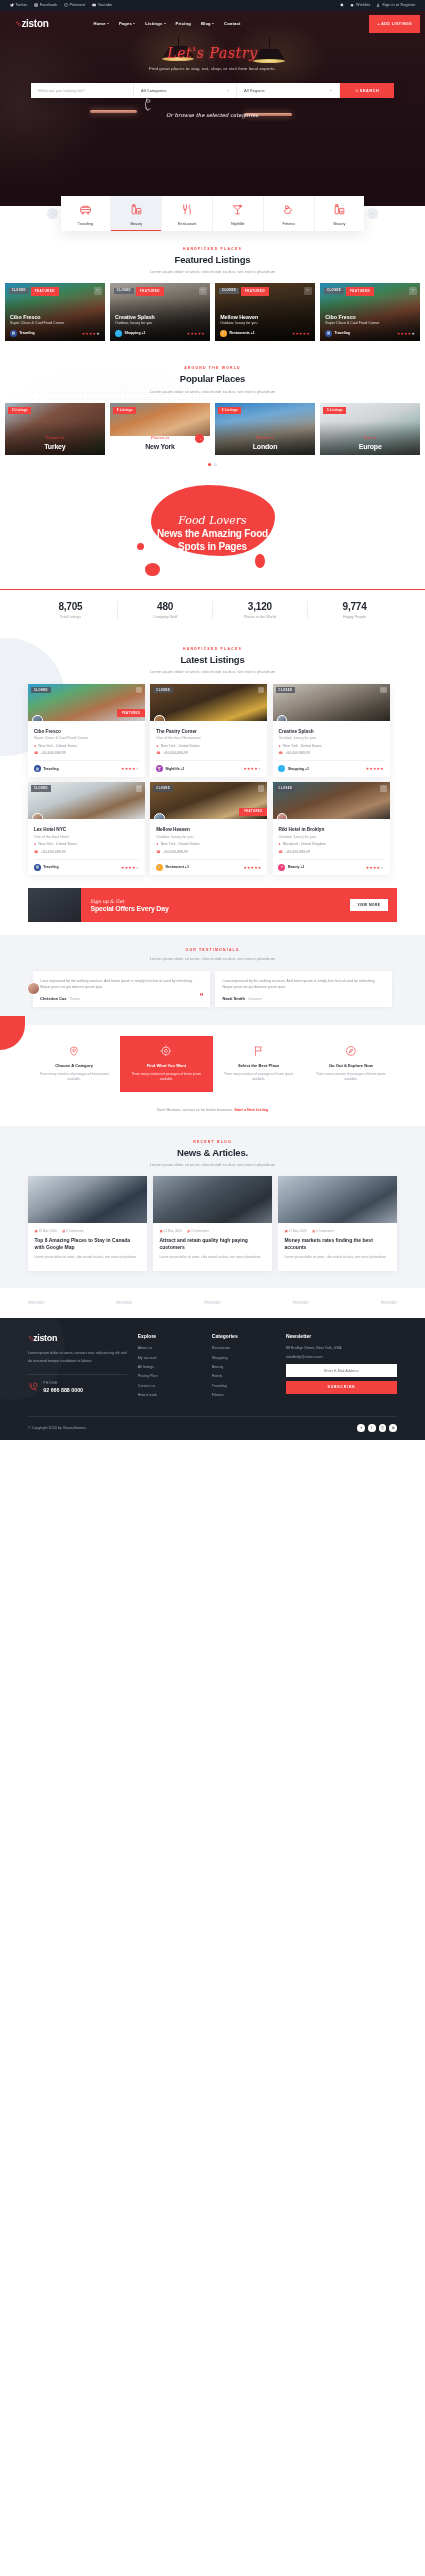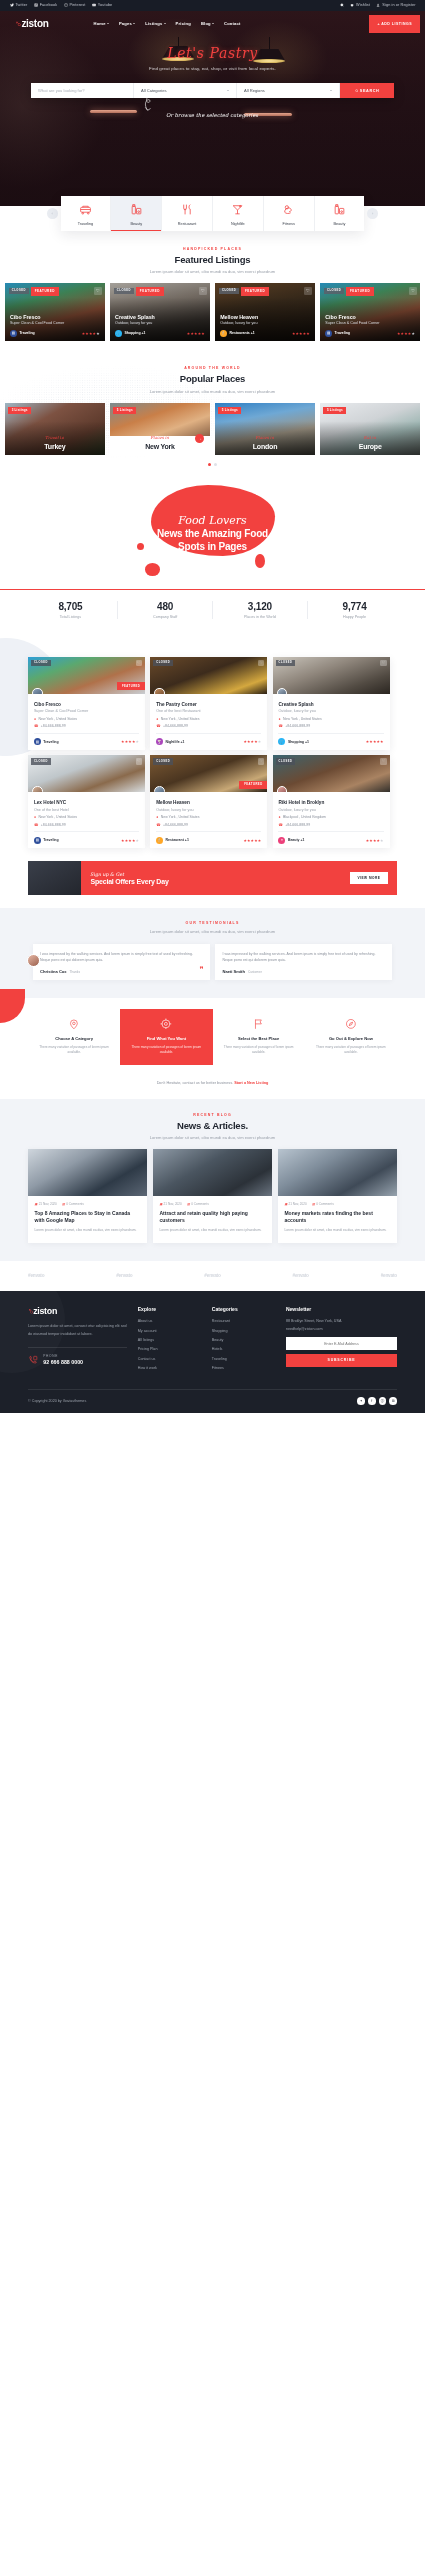--- a/index.html
+++ b/index.html
@@ -674,20 +674,25 @@
       <div class="l">Places in the World</div>
     </div>
     <div class="counter">
       <div class="n">9,774</div>
       <div class="l">Happy People</div>
     </div>
   </div>
 
   <div class="latestsec sec">
     <div class="blob-l"></div>
+    <div style="position:relative;z-index:2;">
+      <div class="kicker">HANDPICKED PLACES</div>
+      <h2>Latest Listings</h2>
+      <div class="secsub">Lorem ipsum dolor sit amet, cibo mundi ea duo, vim exerci phaedrum</div>
+    </div>
 
     <div class="lcards">
 
       <div class="lcard">
         <div class="lthumb">
           <div class="img" style="background:linear-gradient(160deg,#2f9fd6 0%,#5ba86f 30%,#b0714a 62%,#c9cdd2 100%);"></div>
           <div class="lchip">CLOSED</div>
           <div class="lheart">♡</div>
           <div class="lavatar" style="background:linear-gradient(145deg,#8aa0b8,#46586e);"></div>
           <div class="lfeat">FEATURED</div>

